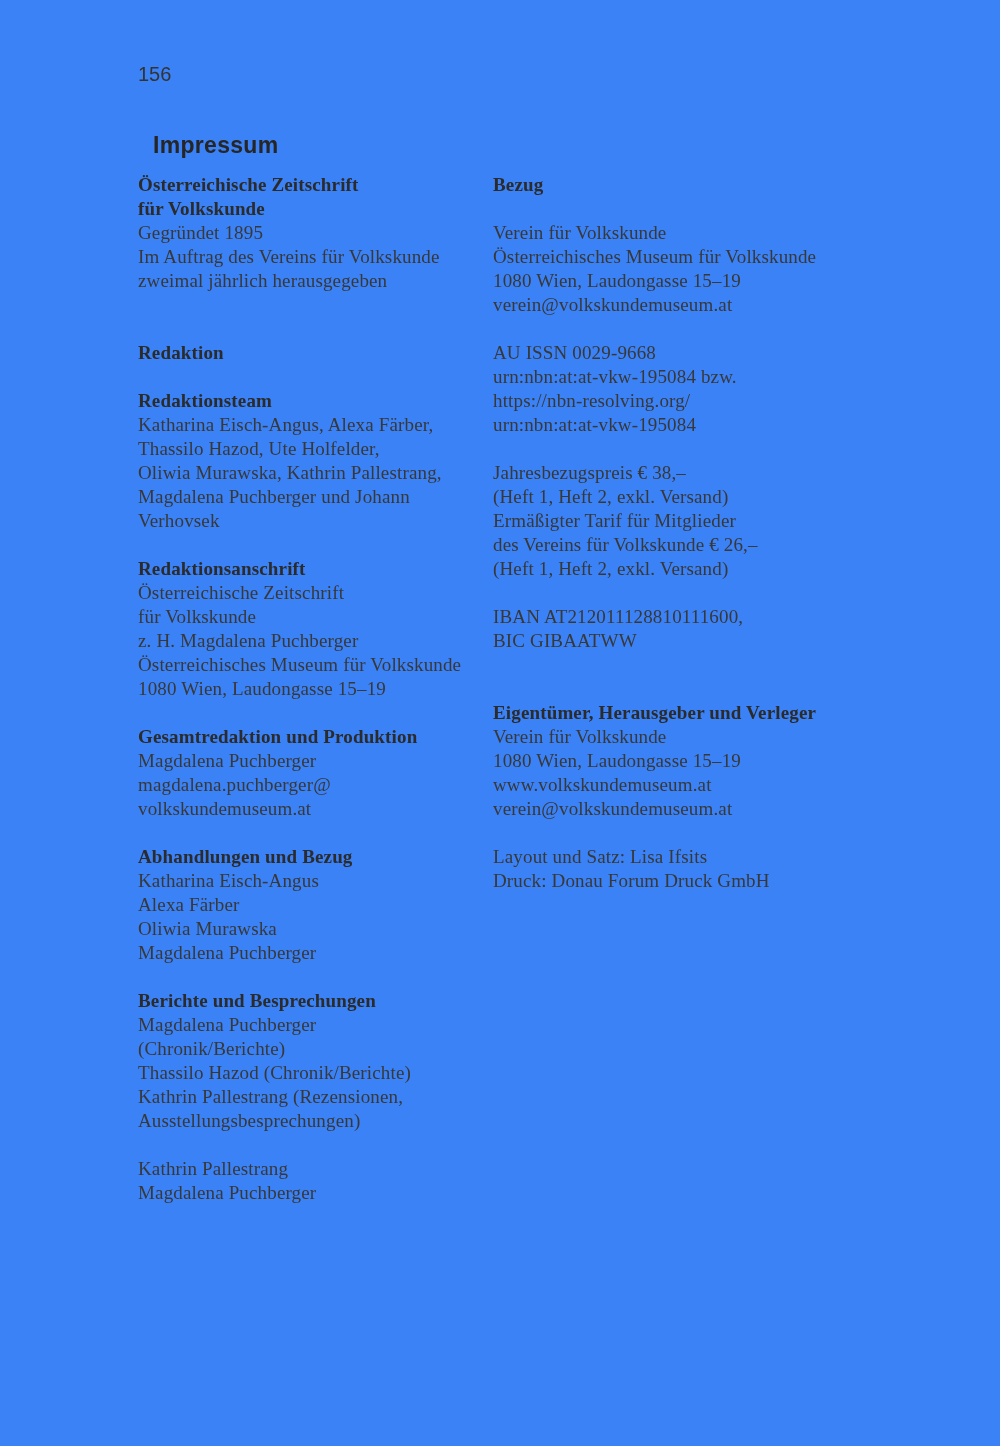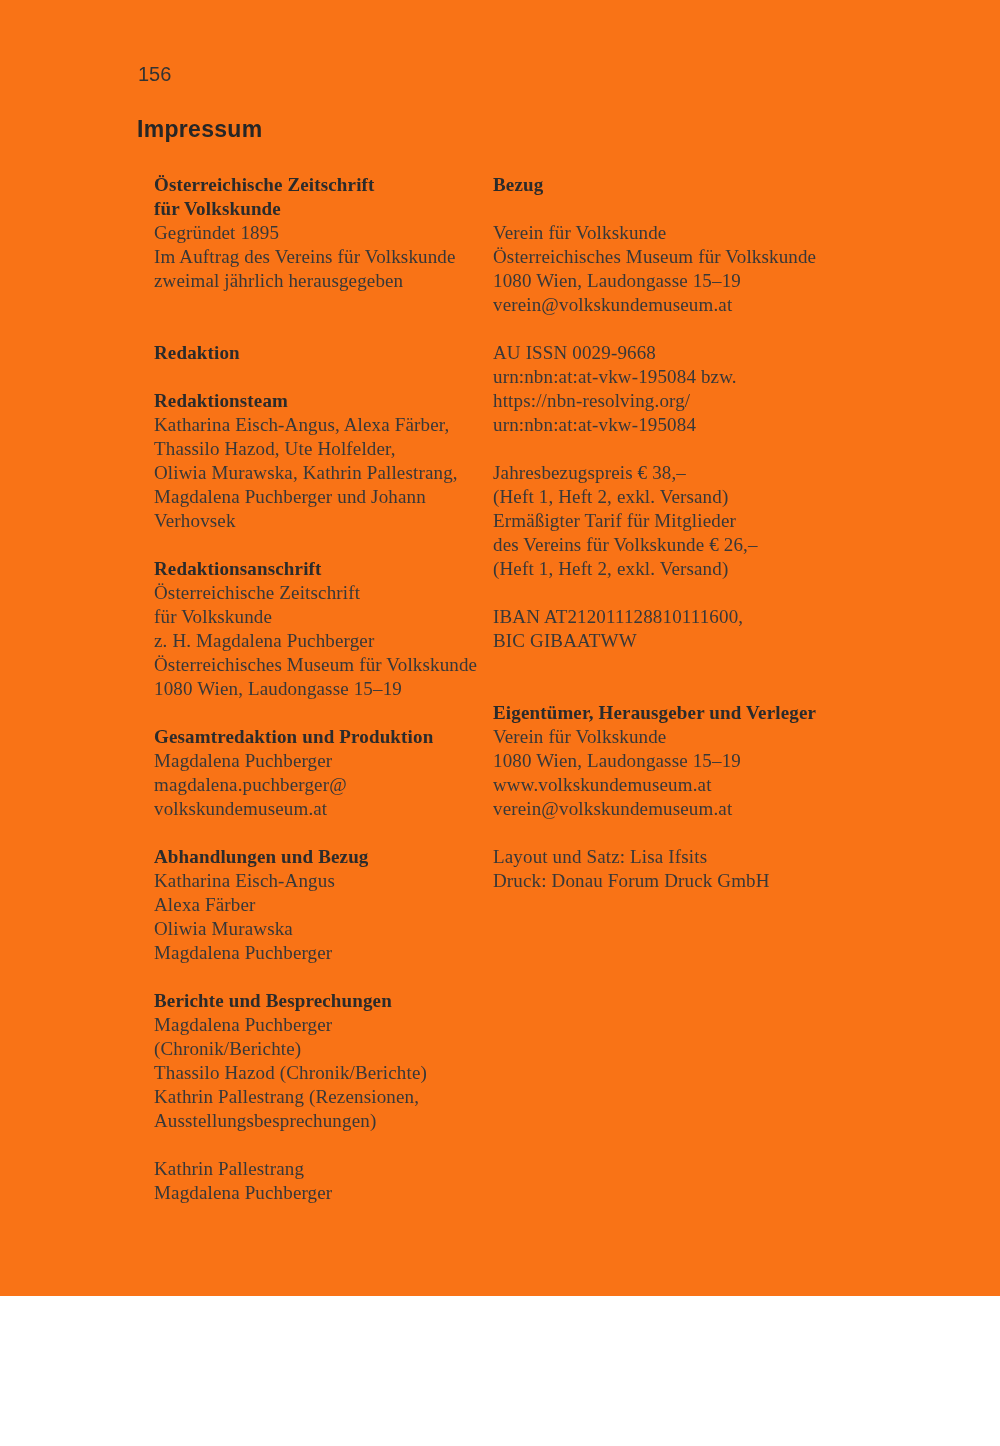--- a/index.html
+++ b/index.html
@@ -3,55 +3,55 @@
 <meta charset="utf-8">
 <style>
   html, body {
     margin: 0;
     padding: 0;
     background: #ffffff;
   }
   .page {
     position: relative;
     width: 1000px;
-    height: 1296px;
-    background: #f97316;
+    height: 1446px;
+    background: #3b82f6;
     overflow: hidden;
     font-family: "Liberation Serif", serif;
   }
   .page-number {
     position: absolute;
     left: 138px;
     top: 62px;
     font-family: "Liberation Sans", sans-serif;
     font-size: 20px;
     line-height: 24px;
     color: #333333;
   }
   .page-title {
     position: absolute;
     left: 137px;
     top: 115px;
-    margin: 0;
+    margin: 16px;
     font-family: "Liberation Sans", sans-serif;
     font-size: 23px;
     line-height: 28px;
     font-weight: 700;
     letter-spacing: 0.3px;
     color: #262626;
   }
   .column {
     position: absolute;
     top: 173px;
     font-family: "Liberation Serif", serif;
     font-size: 19px;
     color: #383838;
     letter-spacing: 0.15px;
   }
-  .column-left  { left: 154px; width: 356px; }
+  .column-left  { left: 138px; width: 356px; }
   .column-right { left: 493px; width: 400px; }
   .line {
     height: 24px;
     line-height: 24px;
     white-space: nowrap;
   }
   .line.bold {
     font-weight: 700;
     color: #2b2b2b;
   }

